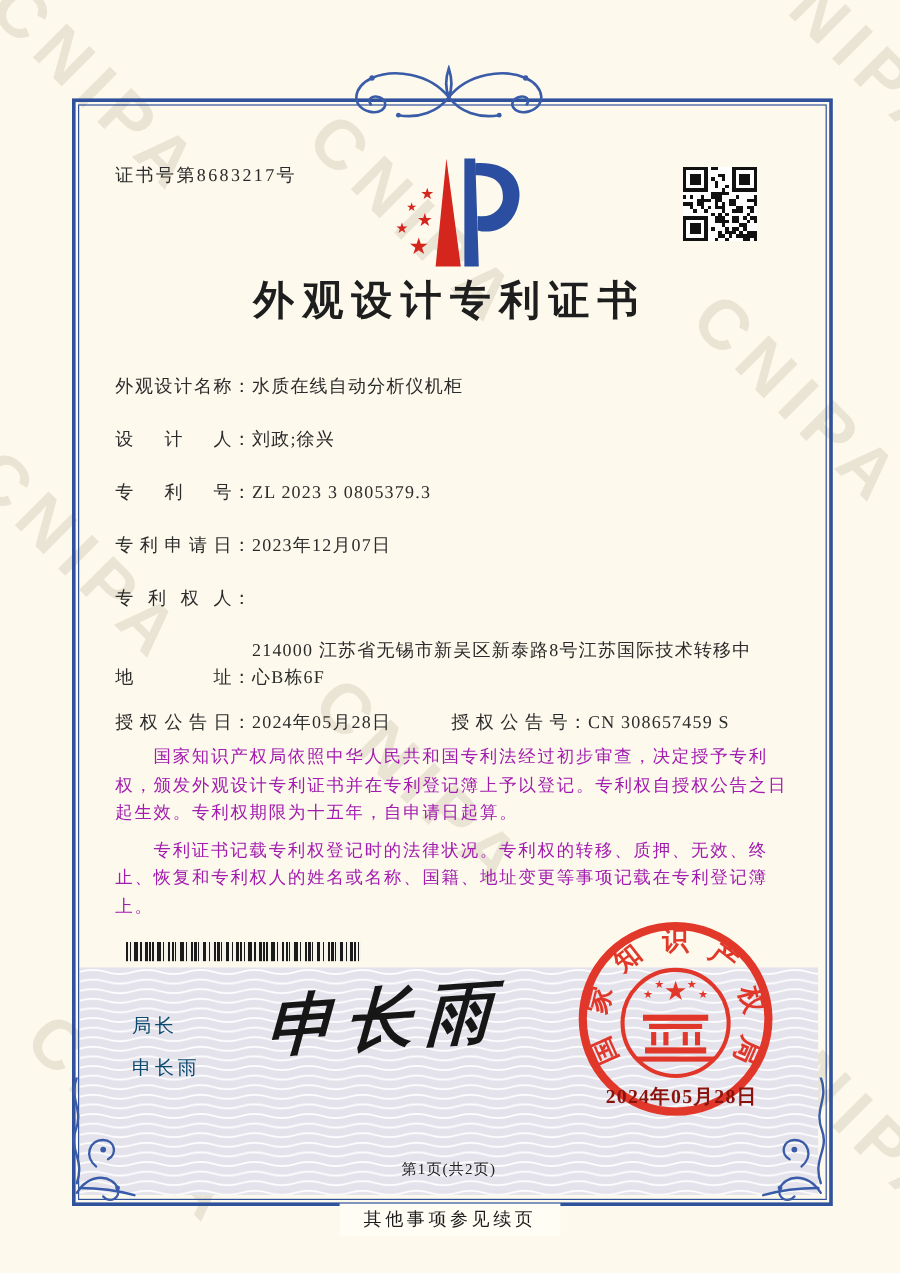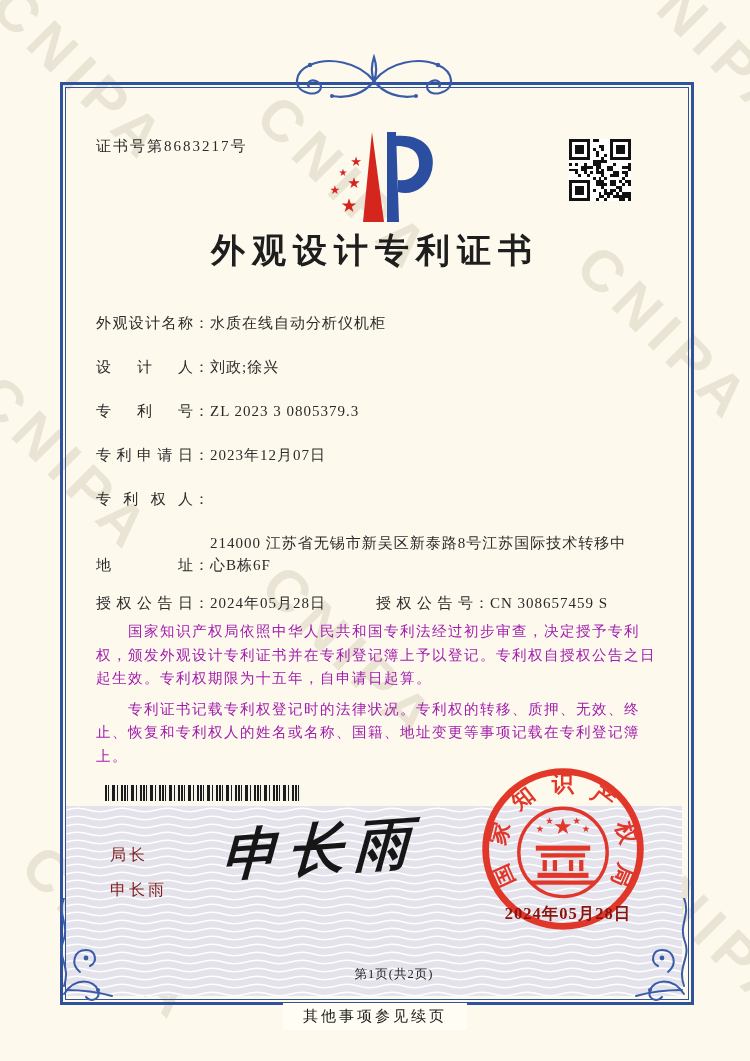--- a/index.html
+++ b/index.html
@@ -31,29 +31,29 @@
   .grant-row .pair{display:flex;}
   .grant-row .pair2{margin-left:50px;}
   .paras{position:absolute;left:96px;top:620px;width:560px;font-size:14.5px;line-height:23.5px;
          letter-spacing:1.5px;color:#a21caf;z-index:3;}
   .paras p{margin:0 0 7px 0;text-indent:2.2em;}
   .barcode{position:absolute;left:105px;top:785px;width:196px;height:16px;z-index:3;
     background:repeating-linear-gradient(90deg,#1b1b1b 0 2px,#f6f3ea 2px 3px,#1b1b1b 3px 4px,
       #f6f3ea 4px 7px,#1b1b1b 7px 10px,#f6f3ea 10px 12px,#1b1b1b 12px 13px,#f6f3ea 13px 16px,
       #1b1b1b 16px 18px,#f6f3ea 18px 19px);}
   .director{position:absolute;left:110px;top:845px;z-index:3;font-family:Liberation Serif, serif;
-            font-size:16px;letter-spacing:3px;color:#7f1d1d;}
+            font-size:16px;letter-spacing:3px;color:#0c4a6e;}
   .director div{margin-bottom:14px;}
   .signature{position:absolute;left:222px;top:812px;z-index:3;font-size:56px;font-style:italic;
              font-weight:700;letter-spacing:10px;color:#161616;transform:rotate(-4deg) skewX(-6deg);}
   .seal{position:absolute;left:478px;top:764px;width:170px;height:170px;z-index:4;opacity:0.93;}
   .seal-date{position:absolute;left:498px;top:903px;width:140px;text-align:center;z-index:5;
              font-size:16.5px;font-weight:700;letter-spacing:1px;color:#8a140d;}
   .page-indicator{position:absolute;left:66px;top:966px;width:616px;text-align:center;font-size:12.5px;
-             letter-spacing:1px;z-index:3;color:#222;padding-left:20px;}
+             letter-spacing:1px;z-index:3;color:#222;}
   .note{position:absolute;left:0;top:1003px;width:750px;text-align:center;z-index:3;}
   .note span{display:inline-block;background:#fffdf4;padding:4px 20px;font-size:15px;
              letter-spacing:3px;color:#1c1c1c;}
 </style>
 </head>
 <body>
 
 <div class="page">
 
   <div class="wm" style="left:-30px;top:40px">CNIPA</div>

